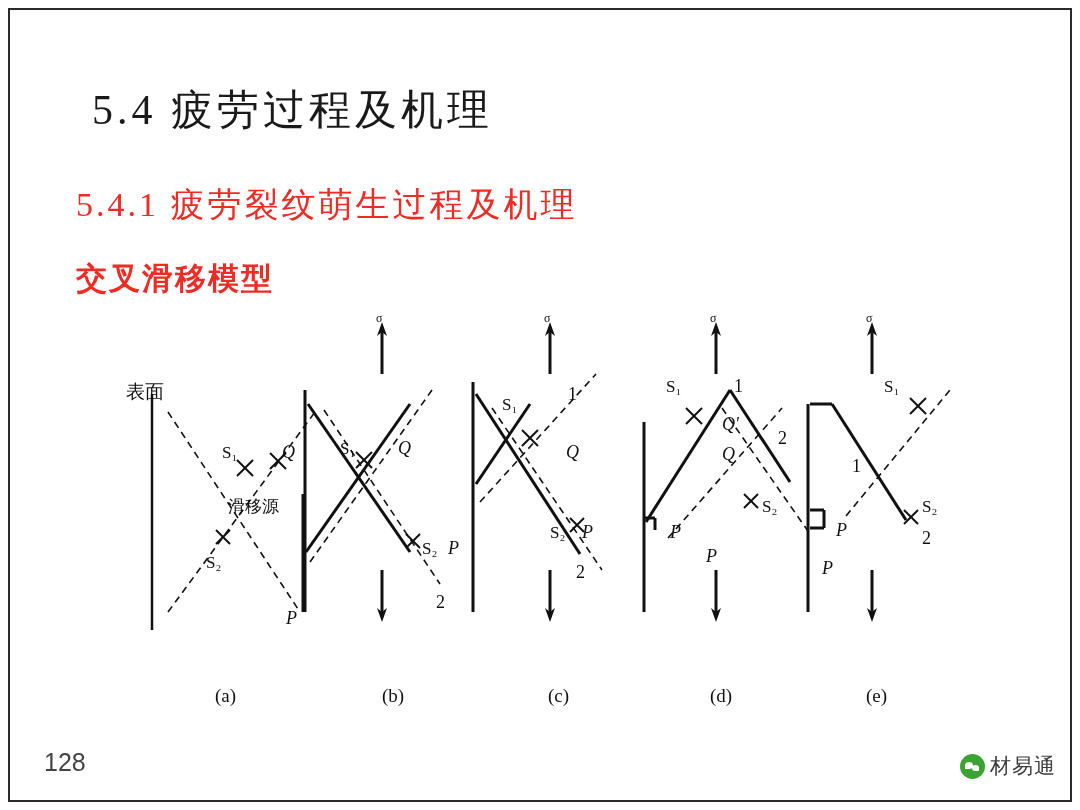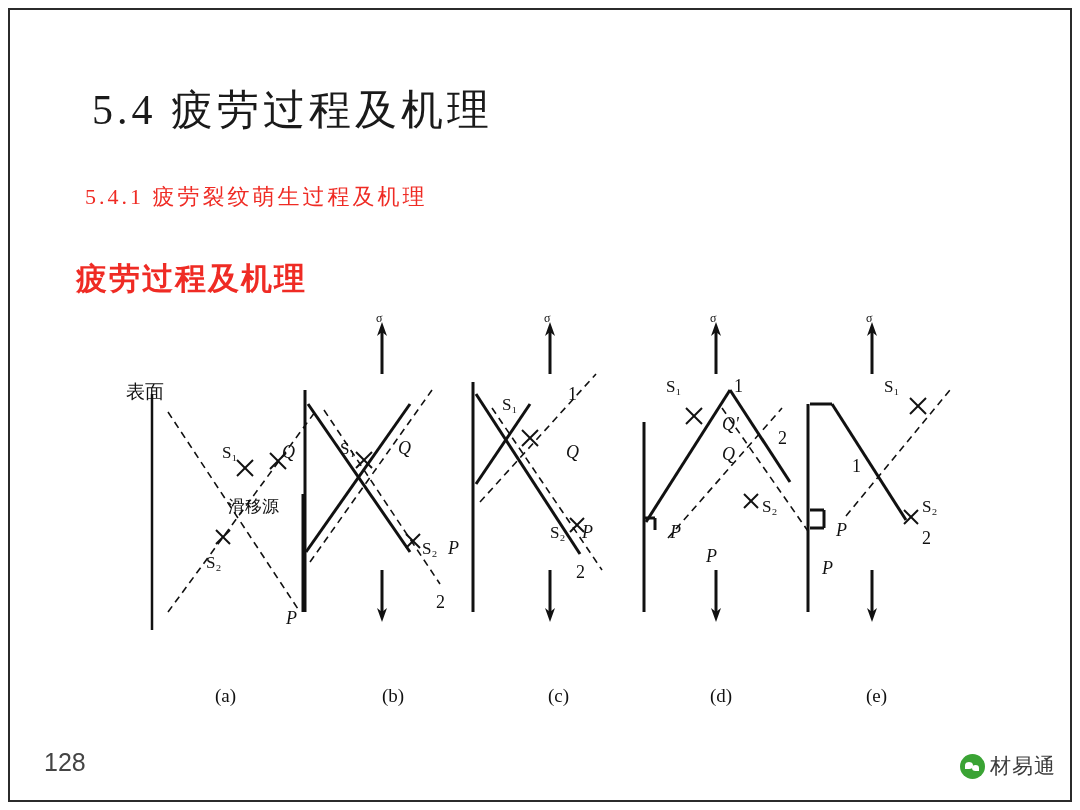--- a/index.html
+++ b/index.html
@@ -35,24 +35,24 @@
     left: 92px;
     top: 82px;
     font-family: "Liberation Serif", serif;
     font-size: 42px;
     letter-spacing: 4px;
     color: #1a1a1a;
     white-space: nowrap;
   }
   .title-sub {
     position: absolute;
-    left: 85px;
+    left: 76px;
     top: 182px;
     font-family: "Liberation Serif", serif;
-    font-size: 22px;
+    font-size: 34px;
     letter-spacing: 3px;
     color: #ef2b24;
     white-space: nowrap;
   }
   .title-sub2 {
     position: absolute;
     left: 76px;
     top: 258px;
     font-family: "Liberation Serif", serif;
     font-weight: bold;
@@ -136,21 +136,21 @@
 </style>
 </head>
 <body>
 
 <div class="slide">
 
   <div class="slide-border"></div>
 
   <div class="title-main">5.4  疲劳过程及机理</div>
   <div class="title-sub">5.4.1  疲劳裂纹萌生过程及机理</div>
-  <div class="title-sub2">疲劳过程及机理</div>
+  <div class="title-sub2">交叉滑移模型</div>
 
   <div class="figure-wrap">
     <svg width="860" height="420" viewBox="0 0 860 420">
 
       <g>
 
         <line x1="42" y1="82" x2="42" y2="318" stroke="#111" stroke-width="2.5"></line>
 
         <line x1="58" y1="100" x2="190" y2="300" stroke="#111" stroke-width="1.6" stroke-dasharray="7,5"></line>
 

